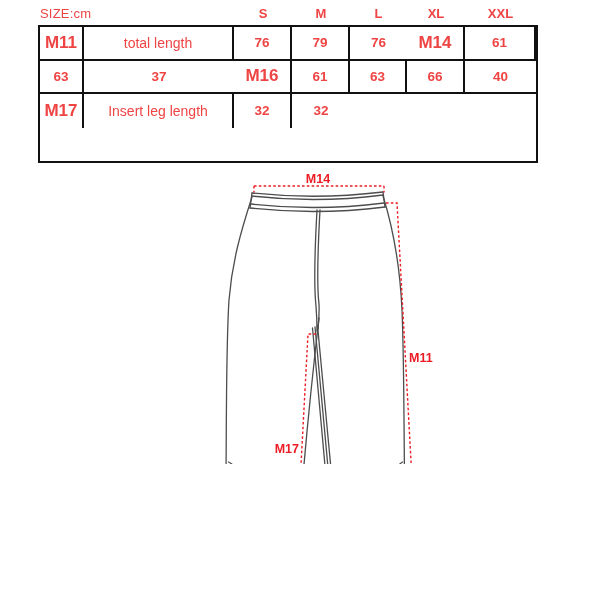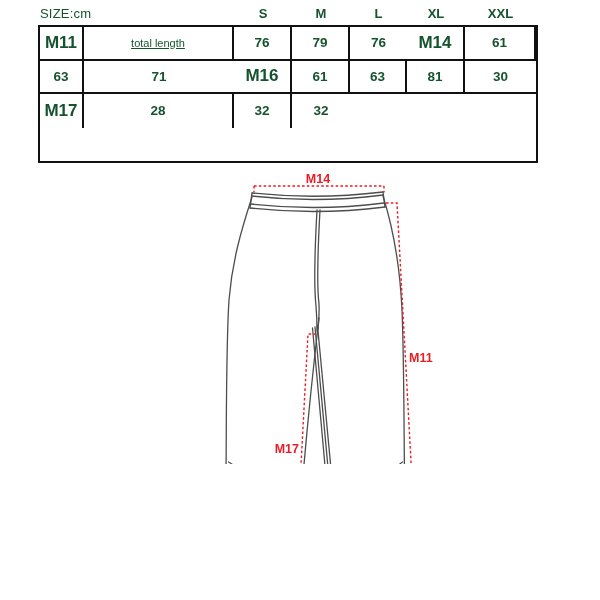--- a/index.html
+++ b/index.html
@@ -1,18 +1,18 @@
 <!DOCTYPE html>
 <html><head>
 <meta charset="utf-8">
 <style>
   html,body{margin:0;padding:0;background:#fff;}
   .stage{
     position:relative;width:600px;height:464px;background:#fff;overflow:hidden;
-    font-family:"Liberation Sans","DejaVu Sans",sans-serif;color:#14532d;
+    font-family:"Liberation Sans","DejaVu Sans",sans-serif;color:#ef4444;
   }
   
   .size-header{
     position:absolute;left:40px;top:4px;width:496px;height:19px;
     display:grid;grid-template-columns:44px 150px 58px 58px 57px 58px 71px;
     align-items:center;
   }
   .size-header .unit{
     grid-column:1 / span 2;justify-self:start;
     font-size:13px;font-weight:400;letter-spacing:.2px;
@@ -29,21 +29,21 @@
     grid-template-rows:repeat(4,1fr);
   }
   .cell{
     display:flex;align-items:center;justify-content:center;
     border-right:2px solid #111;border-bottom:2px solid #111;
     overflow:hidden;white-space:nowrap;
   }
   .cell.last-col{border-right:none;}
   .cell.last-row{border-bottom:none;}
   .cell.code{font-size:17px;font-weight:700;}
-  .cell.desc{font-size:11px;font-weight:400;text-decoration:underline;}
+  .cell.desc{font-size:14px;font-weight:400;}
   .cell.val{font-size:13.5px;font-weight:700;}
   
   .diagram-svg{position:absolute;left:0;top:0;width:600px;height:600px;}
   .dim-label{
     font-family:"Liberation Sans","DejaVu Sans",sans-serif;
     font-size:12.5px;font-weight:700;fill:#ed1c24;
   }
 </style>
 </head>
 <body>
@@ -63,30 +63,30 @@
 
     <div class="cell code">M11</div>
     <div class="cell desc">total length</div>
     <div class="cell val">76</div>
     <div class="cell val">79</div>
     <div class="cell val last-col">76</div>
 
     <div class="cell code">M14</div>
     <div class="cell val">61</div>
     <div class="cell val">63</div>
-    <div class="cell val last-col">71</div>
+    <div class="cell val last-col">37</div>
 
     <div class="cell code">M16</div>
     <div class="cell val">61</div>
     <div class="cell val">63</div>
-    <div class="cell val">81</div>
-    <div class="cell val last-col">30</div>
+    <div class="cell val">66</div>
+    <div class="cell val last-col">40</div>
 
     <div class="cell code last-row">M17</div>
-    <div class="cell val last-row">28</div>
+    <div class="cell desc last-row">Insert leg length</div>
     <div class="cell val last-row">32</div>
     <div class="cell val last-col last-row">32</div>
   </div>
 
   <svg class="diagram-svg" viewBox="0 0 600 600">
 
     <g stroke="#4d4d4d" stroke-width="1.3" fill="none" stroke-linecap="round" stroke-linejoin="round">
 
       <path d="M 252,193 Q 317,200 383,192"></path>
       <path d="M 252,196 Q 317,203.5 383,195"></path>

